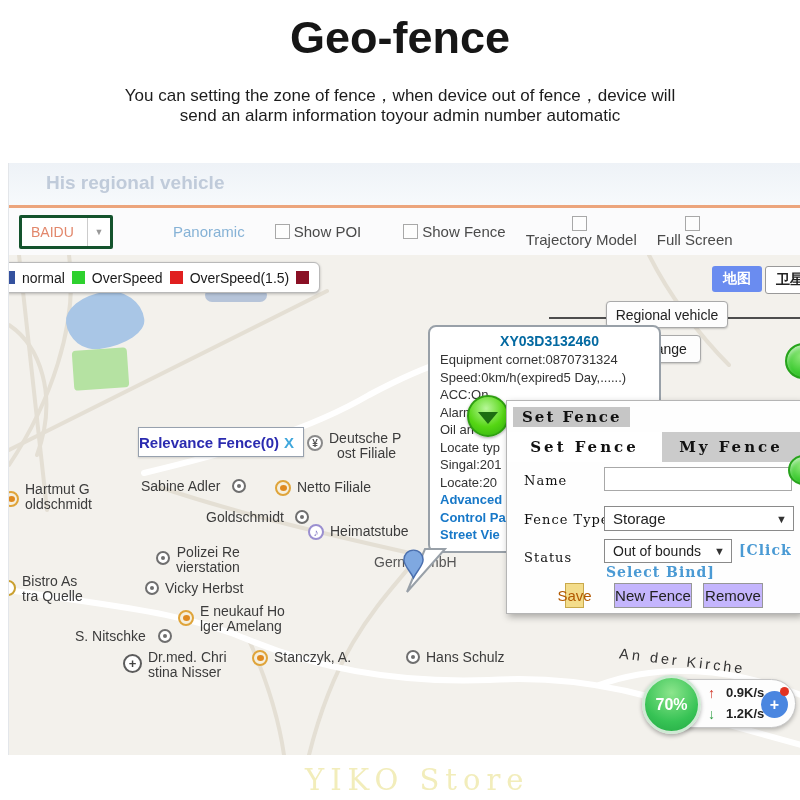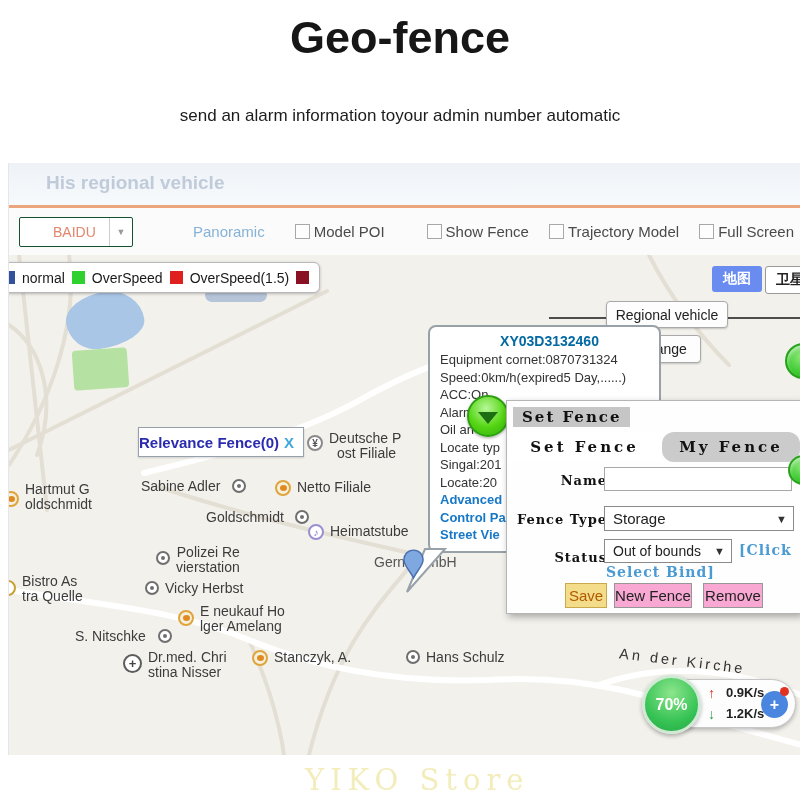--- a/index.html
+++ b/index.html
@@ -16,31 +16,31 @@
   
   .app{position:absolute;left:8px;top:163px;width:792px;height:592px;background:#fff;
        border-left:1px solid #e3e6ea;overflow:hidden;}
   .app-header{position:absolute;left:0;top:0;width:100%;height:42px;
               background:linear-gradient(#eef2f7,#f7fafc);}
   .app-title{position:absolute;left:37px;top:9px;font-size:19px;font-weight:bold;color:#c0cbda;}
   .orange-rule{position:absolute;left:0;top:42px;width:100%;height:3px;background:#eca57c;}
   .toolbar{position:absolute;left:0;top:45px;width:100%;height:47px;background:#fbfbfc;
            display:flex;align-items:center;padding-left:10px;box-sizing:border-box;
            white-space:nowrap;overflow:hidden;}
-  .provider{width:88px;height:28px;border:1px solid #14532d;background:#fff;display:flex;
-            align-items:center;justify-content:space-between;border-radius:2px;padding-left:24px;}
+  .provider{width:88px;height:28px;border:3px solid #14532d;background:#fff;display:flex;
+            align-items:center;justify-content:space-between;border-radius:2px;}
   .provider .pv-label{padding-left:9px;font-size:14px;color:#e2876b;}
   .provider .arr-box{width:22px;height:100%;border-left:1px solid #ccc;display:flex;
                      align-items:center;justify-content:center;color:#999;font-size:11px;}
   .panoramic{margin-left:60px;font-size:15px;color:#86b2d6;cursor:pointer;}
   .cb-item{display:flex;align-items:center;font-size:15px;color:#4a4a4a;}
   .cb{width:13px;height:13px;border:1px solid #a8a8a8;background:#fdfdfd;margin-right:4px;
       display:inline-flex;align-items:center;justify-content:center;font-size:12px;
       color:#333;line-height:1;}
-  .m30{margin-left:30px;} .m42{margin-left:42px;} .m44{margin-left:20px;}
+  .m30{margin-left:30px;} .m42{margin-left:42px;} .m44{margin-left:20px;flex-direction:column;}
 
   
   .map{position:absolute;left:0;top:92px;width:792px;height:500px;background:#f3f1ec;overflow:hidden;}
   .roads{position:absolute;left:0;top:0;z-index:0;}
   .rail{position:absolute;left:540px;top:62px;width:252px;height:2px;background:#4d4d4d;z-index:1;}
   .pond1{position:absolute;left:57px;top:37px;width:78px;height:56px;background:#a9c6e6;
          border-radius:55% 45% 62% 38%/46% 58% 42% 54%;transform:rotate(-8deg);z-index:1;}
   .pond2{position:absolute;left:196px;top:33px;width:62px;height:14px;background:#b6c4d9;
          border-radius:8px;z-index:1;}
   .greenpatch{position:absolute;left:64px;top:94px;width:55px;height:40px;background:#b5e2a2;
@@ -112,33 +112,33 @@
   
   .dialog{position:absolute;left:497px;top:145px;width:293px;height:212px;background:#fefefe;
           border:1px solid #b5b5b5;box-shadow:2px 3px 7px rgba(0,0,0,.3);z-index:10;
           font-family:"DejaVu Serif",serif;}
   .dlg-title{display:inline-block;margin:6px 0 0 6px;background:#c6c6c6;padding:1px 9px;
              font-size:15px;font-weight:bold;letter-spacing:2px;color:#111;}
   .dlg-tabs{position:absolute;left:0;top:31px;width:100%;height:30px;display:flex;}
   .dlg-tab{display:flex;align-items:center;justify-content:center;font-size:15px;
            font-weight:bold;letter-spacing:3px;color:#111;cursor:pointer;}
   .dlg-tab.active{width:155px;background:#fff;}
-  .dlg-tab.idle{flex:1;background:#cbcbcb;border-radius:12px;}
-  .dlg-label{position:absolute;left:8px;width:92px;text-align:right;font-size:13px;
-             font-weight:bold;letter-spacing:1px;color:#111;white-space:nowrap;}
+  .dlg-tab.idle{flex:1;background:#cbcbcb;}
+  .dlg-label{position:absolute;left:17px;width:92px;text-align:left;font-size:13px;
+             font-weight:normal;letter-spacing:1px;color:#111;white-space:nowrap;}
   .dlg-input{position:absolute;left:97px;top:66px;width:188px;height:24px;background:#fff;
              border:1px solid #a8a8a8;box-sizing:border-box;}
   .dlg-select{position:absolute;background:#fff;border:1px solid #8a8a8a;box-sizing:border-box;
               display:flex;align-items:center;font-family:"Liberation Sans",sans-serif;
               font-size:15px;color:#222;}
   .dlg-select .sv{flex:1;padding-left:8px;white-space:nowrap;}
   .dlg-select .sa{padding-right:6px;font-size:11px;color:#333;}
   .dlg-link{position:absolute;font-size:14px;font-weight:bold;color:#4a9ad4;letter-spacing:1px;
             white-space:nowrap;cursor:pointer;}
-  .dlg-btn{position:absolute;top:182px;height:25px;border:1px solid #979797;background:#f9a8d4;
+  .dlg-btn{position:absolute;top:182px;height:25px;border:1px solid #979797;background:#c4b5fd;
            display:flex;align-items:center;justify-content:center;font-family:"Liberation Sans",sans-serif;
            font-size:15px;color:#222;box-sizing:border-box;cursor:pointer;}
   .dlg-btn.save{background:#f3dc8a;border-color:#c9a94b;color:#b35900;}
 
   
   .pill{position:absolute;left:642px;top:424px;width:143px;height:47px;border-radius:26px;
         background:#fdfdfd;border:1px solid #c6c6c6;box-shadow:0 2px 4px rgba(0,0,0,.25);z-index:8;}
   .pct{position:absolute;left:633px;top:420px;width:53px;height:53px;border-radius:50%;
        background:radial-gradient(circle at 50% 28%,#8ce58c,#37c355 62%,#23a843);
        border:3px solid #cfe9d4;box-shadow:0 2px 4px rgba(0,0,0,.3);z-index:9;
@@ -152,38 +152,39 @@
          color:#fff;font-weight:bold;font-size:16px;z-index:9;}
   .badge{position:absolute;left:771px;top:432px;width:9px;height:9px;border-radius:50%;
          background:#e23322;z-index:10;}
 </style>
 </head>
 <body>
 
 <div class="page">
 
   <div class="hero-title">Geo-fence</div>
+  <div class="hero-sub" style="top:84px;">You can setting the zone of fence，when device out of fence，device will</div>
   <div class="hero-sub" style="top:106px;">send an alarm information toyour admin number automatic</div>
 
   <div class="app">
 
     <div class="app-header">
       <span class="app-title">His regional vehicle</span>
     </div>
     <div class="orange-rule"></div>
 
     <div class="toolbar">
       <div class="provider">
         <span class="pv-label">BAIDU</span>
         <span class="arr-box" style="font-size:9px;">▼</span>
       </div>
       <span class="panoramic">Panoramic</span>
       <span class="cb-item m30">
         <span class="cb"></span>
-        <span>Model POI</span>
+        <span>Show POI</span>
       </span>
       <span class="cb-item m42">
         <span class="cb"></span>
         <span>Show Fence</span>
       </span>
       <span class="cb-item m44">
         <span class="cb"></span>
         <span>Trajectory Model</span>
       </span>
       <span class="cb-item m44">
@@ -339,21 +340,21 @@
           <span class="sv">Storage</span>
           <span class="sa">▼</span>
         </div>
         <span class="dlg-label" style="top:149px;">Status</span>
         <div class="dlg-select" style="left:97px;top:138px;width:128px;height:24px;font-size:14px;align-items:center;">
           <span class="sv">Out of bounds</span>
           <span class="sa">▼</span>
         </div>
         <span class="dlg-link" style="left:232px;top:141px;">[Click</span>
         <span class="dlg-link" style="left:99px;top:163px;">Select Bind]</span>
-        <div class="dlg-btn save" style="left:58px;width:42px;">Save</div>
+        <div class="dlg-btn save" style="left:58px;width:19px;">Save</div>
         <div class="dlg-btn" style="left:107px;width:78px;">New Fence</div>
         <div class="dlg-btn" style="left:196px;width:60px;">Remove</div>
       </div>
       <div class="gcircle" style="left:779px;top:200px;width:26px;height:26px;z-index:11;"></div>
 
       <div class="pill"></div>
       <div class="pct">70%</div>
       <span class="spd-up">↑</span>
       <span class="spd-v1">0.9K/s</span>
       <span class="spd-dn">↓</span>

